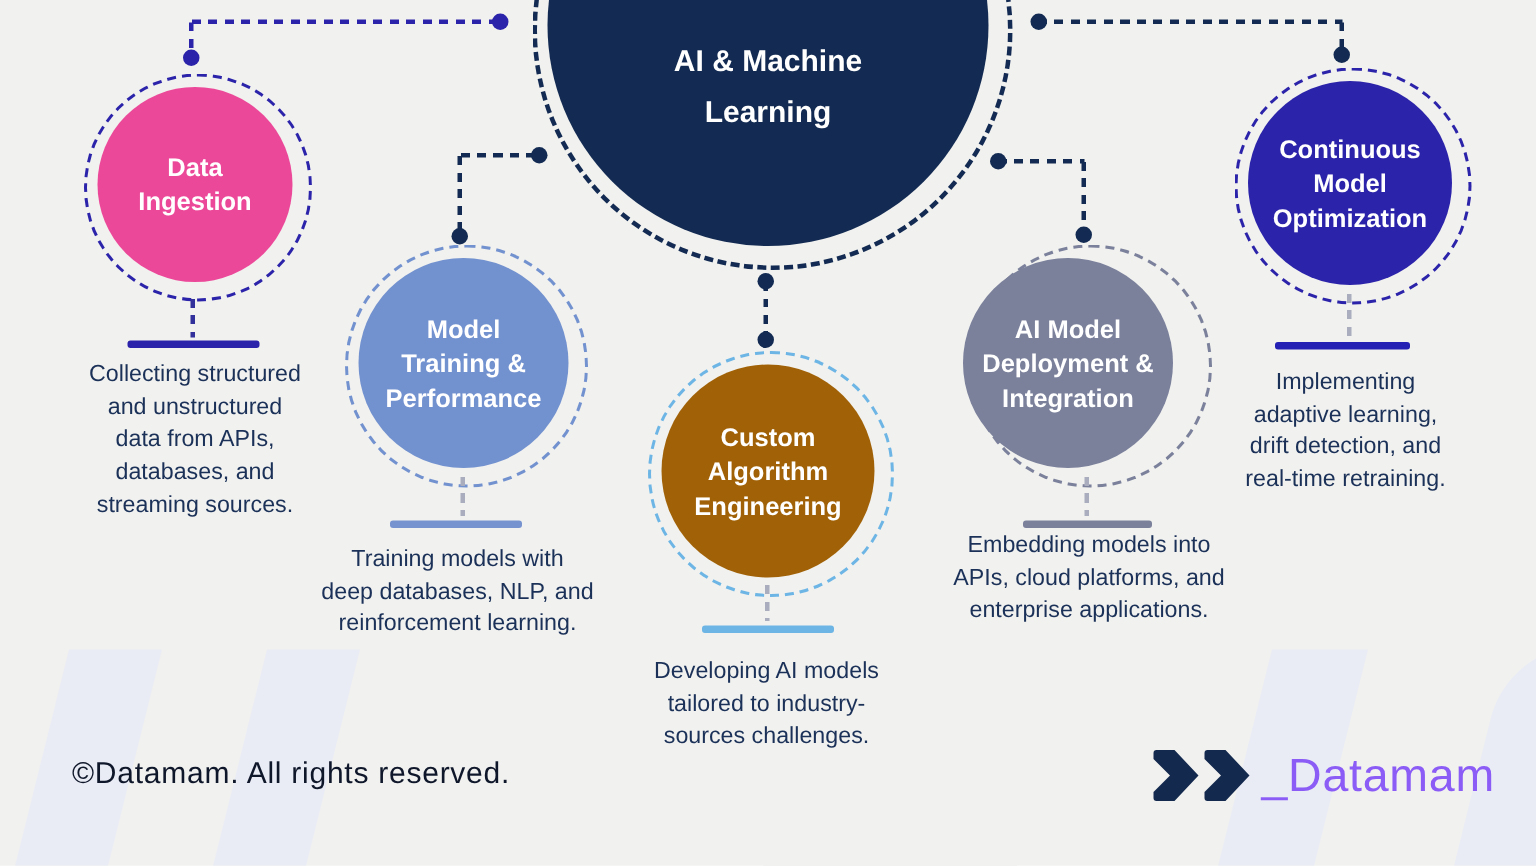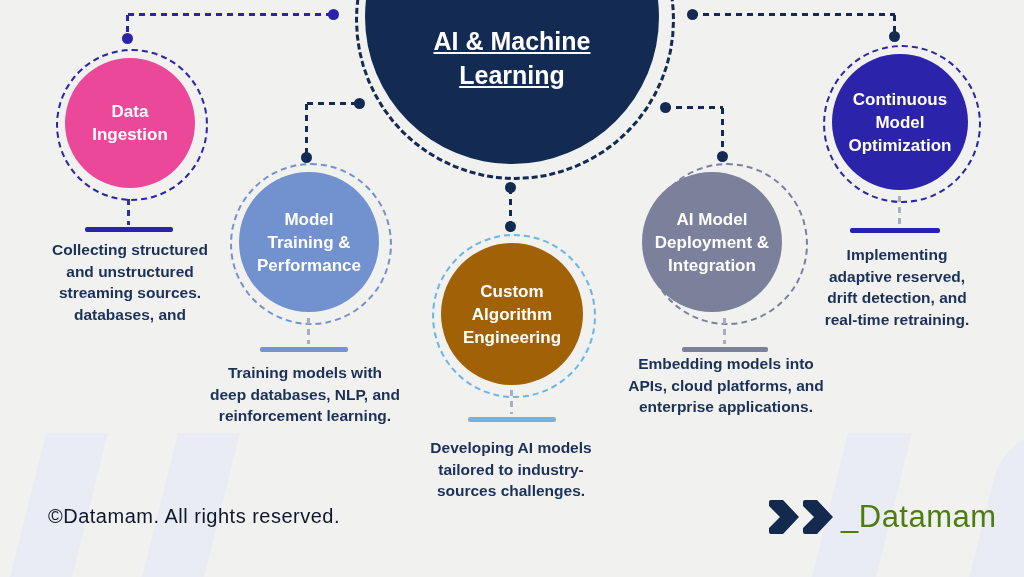--- a/index.html
+++ b/index.html
@@ -12,21 +12,21 @@
   .stripe.s2{left:178px;top:433px;width:62px;height:160px;}
   .stripe.s3{left:848px;top:433px;width:64px;height:160px;}
   .stripe.s4{left:1006px;top:430px;width:90px;height:170px;border-radius:48px 0 0 0;}
 
   
   .center-ring{position:absolute;left:355px;top:-140px;width:314px;height:314px;border-radius:50%;
     border:3px dashed #132b52;}
   .center-circle{position:absolute;left:365px;top:-130px;width:294px;height:294px;border-radius:50%;
     background:#132b52;}
   .center-title{position:absolute;left:382px;top:24px;width:260px;text-align:center;color:#ffffff;
-    font-size:25px;font-weight:bold;line-height:34px;text-decoration:underline;}
+    font-size:20px;font-weight:bold;line-height:34px;}
   .center-title .line{display:block;}
 
   
   .ring{position:absolute;border-radius:50%;}
   .circle{position:absolute;border-radius:50%;display:flex;align-items:center;justify-content:center;
     text-align:center;color:#ffffff;font-weight:bold;font-size:17px;line-height:23px;}
   .circle .line{display:block;}
 
   .n1 .ring{left:56px;top:49px;width:148px;height:148px;border:2.5px dashed #2b23a9;}
   .n1 .circle{left:65px;top:58px;width:130px;height:130px;background:#ec4899;}
@@ -53,38 +53,38 @@
   .stub4{left:723px;top:318px;height:26px;}
   .stub5{left:898px;top:196px;height:28px;}
 
   .bar{position:absolute;height:5px;border-radius:2px;}
   .bar1{left:85px;top:227px;width:88px;background:#2b23a9;}
   .bar2{left:260px;top:347px;width:88px;background:#7793cf;}
   .bar3{left:468px;top:417px;width:88px;background:#6cb5e5;}
   .bar4{left:682px;top:347px;width:86px;background:#7b809b;}
   .bar5{left:850px;top:228px;width:90px;background:#2421b4;}
 
-  .desc{position:absolute;text-align:center;color:#1b3158;font-weight:bold;font-size:15.5px;line-height:21.7px;}
+  .desc{position:absolute;text-align:center;color:#1b3158;font-weight:normal;font-size:15.5px;line-height:21.7px;}
   .desc .line{display:block;}
   .d1{left:25px;top:239px;width:210px;}
   .d2{left:200px;top:362px;width:210px;}
   .d3{left:406px;top:437px;width:210px;}
   .d4{left:616px;top:353px;width:220px;}
   .d5{left:792px;top:244px;width:210px;}
 
   
   .dot{position:absolute;width:11px;height:11px;border-radius:50%;}
   .dot.royal{background:#2b23a9;}
   .dot.navy{background:#132b52;}
 
   
   .copyright{position:absolute;left:48px;top:505px;font-size:20px;color:#0f172a;letter-spacing:0.5px;}
   .logo{position:absolute;left:766px;top:498px;display:flex;align-items:center;}
   .logo svg{display:block;}
-  .logo-text{font-size:31px;color:#4d7c0f;font-weight:normal;margin-left:3px;letter-spacing:0.5px;}
+  .logo-text{font-size:31px;color:#8b5cf6;font-weight:normal;margin-left:3px;letter-spacing:0.5px;}
 </style>
 </head>
 <body>
 
 <div class="canvas">
 
   <div class="stripe s1"></div>
   <div class="stripe s2"></div>
   <div class="stripe s3"></div>
   <div class="stripe s4"></div>
@@ -127,22 +127,23 @@
         <span class="line">Data</span>
         <span class="line">Ingestion</span>
       </div>
     </div>
   </div>
   <div class="v-dash c-dkblue stub1"></div>
   <div class="bar bar1"></div>
   <div class="desc d1">
     <span class="line">Collecting structured</span>
     <span class="line">and unstructured</span>
+    <span class="line">data from APIs,</span>
+    <span class="line">databases, and</span>
     <span class="line">streaming sources.</span>
-    <span class="line">databases, and</span>
   </div>
 
   <div class="n2">
     <div class="ring"></div>
     <div class="circle">
       <div>
         <span class="line">Model</span>
         <span class="line">Training &amp;</span>
         <span class="line">Performance</span>
       </div>
@@ -199,21 +200,21 @@
         <span class="line">Continuous</span>
         <span class="line">Model</span>
         <span class="line">Optimization</span>
       </div>
     </div>
   </div>
   <div class="v-dash c-gray stub5"></div>
   <div class="bar bar5"></div>
   <div class="desc d5">
     <span class="line">Implementing</span>
-    <span class="line">adaptive reserved,</span>
+    <span class="line">adaptive learning,</span>
     <span class="line">drift detection, and</span>
     <span class="line">real-time retraining.</span>
   </div>
 
   <div class="copyright">©Datamam. All rights reserved.</div>
   <div class="logo">
     <span>
       <svg width="72" height="38" viewBox="0 0 72 38">
         <path d="M3 4 Q3 2 5 2 L17 2 L33 19 L17 36 L5 36 Q3 36 3 34 L3 30 L14 19 L3 8 Z" fill="#14294e"></path>
         <path d="M37 4 Q37 2 39 2 L51 2 L67 19 L51 36 L39 36 Q37 36 37 34 L37 30 L48 19 L37 8 Z" fill="#14294e"></path>

